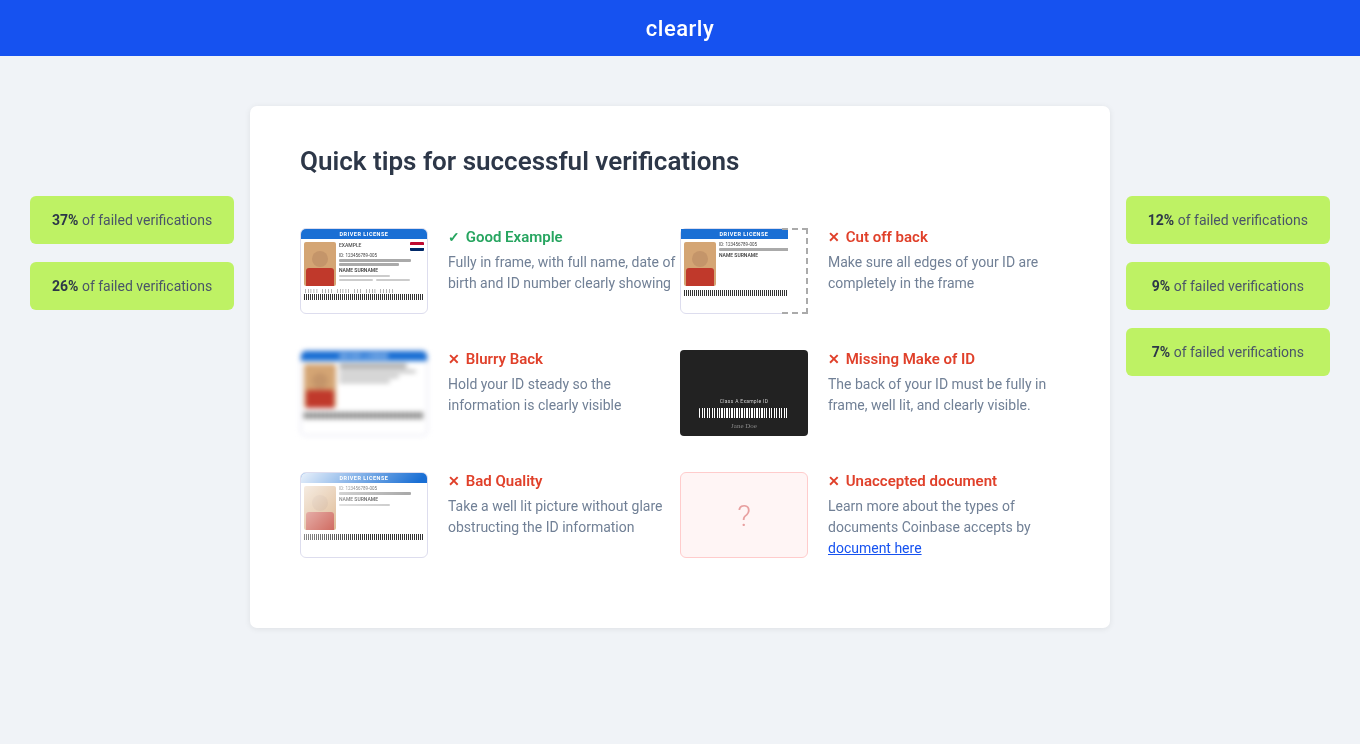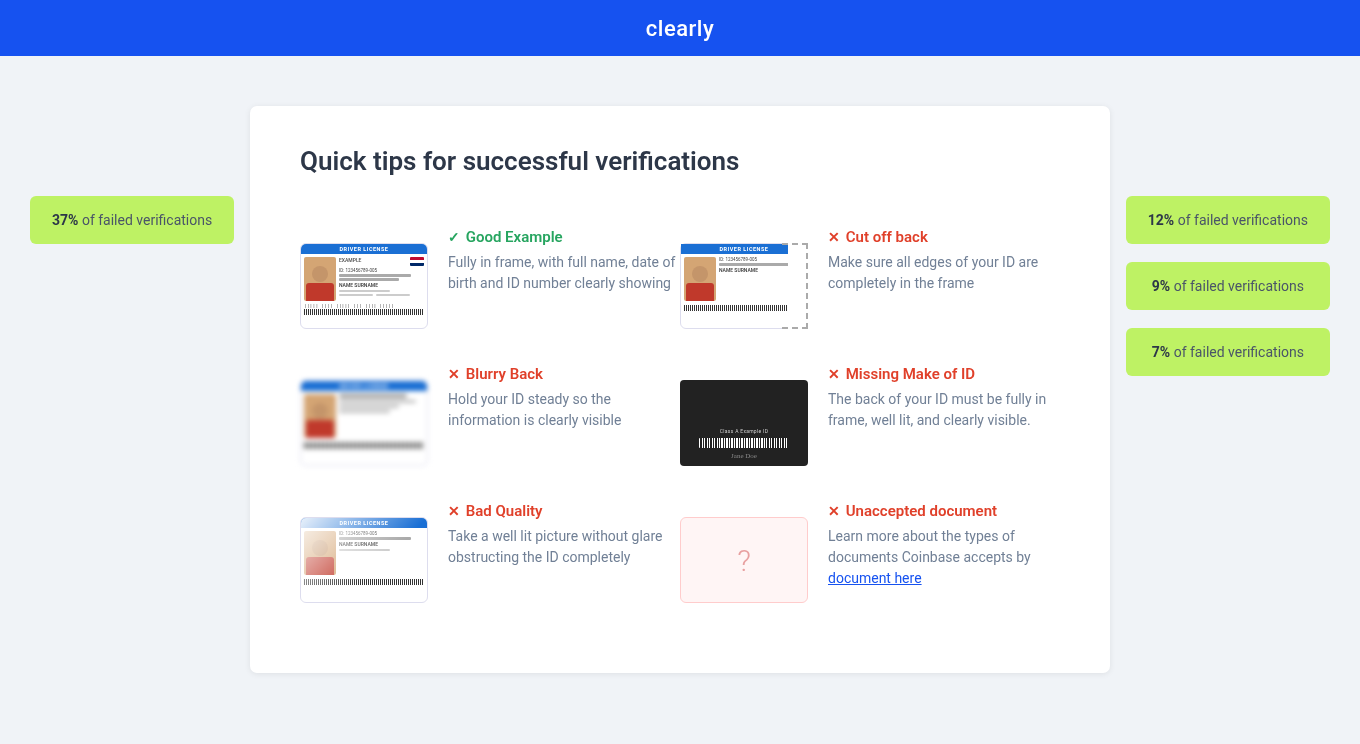--- a/index.html
+++ b/index.html
@@ -93,21 +93,20 @@
       padding: 16px 0;
       gap: 18px;
     }
 
     
     .id-card-wrapper {
       width: 130px;
       min-width: 130px;
       height: 90px;
       flex-shrink: 0;
-      margin-top: 15px;
     }
 
     
     .id-good {
       width: 128px;
       height: 86px;
       border-radius: 6px;
       overflow: hidden;
       border: 1px solid #dde;
       background: white;
@@ -280,20 +279,24 @@
 
 <div class="header">
   <span class="header-logo">clearly</span>
 </div>
 
 <div class="page-body">
 
   <div class="side-badges-left">
     <div class="side-badge">
       <strong>37%</strong>
+      <span>of failed verifications</span>
+    </div>
+    <div class="side-badge">
+      <strong>26%</strong>
       <span>of failed verifications</span>
     </div>
   </div>
 
   <div class="main-card">
     <div class="card-title">Quick tips for successful verifications</div>
 
     <div class="tips-grid">
 
       <div class="tip-row">
@@ -427,21 +430,21 @@
             </div>
             <div style="height:6px; background:repeating-linear-gradient(90deg,#333 0px,#333 1px,#fff 1px,#fff 2px); margin:4px 3px 2px; position:relative; z-index:1;"></div>
             <div class="id-glare"></div>
           </div>
         </div>
         <div class="tip-content">
           <div class="tip-title-row">
             <span class="tip-icon-bad">✕</span>
             <span class="tip-title-bad">Bad Quality</span>
           </div>
-          <p class="tip-desc">Take a well lit picture without glare obstructing the ID completely</p>
+          <p class="tip-desc">Take a well lit picture without glare obstructing the ID information</p>
         </div>
       </div>
 
       <div class="tip-row">
         <div class="id-card-wrapper">
           <div class="id-unknown">
             <span class="id-question">?</span>
           </div>
         </div>
         <div class="tip-content">

